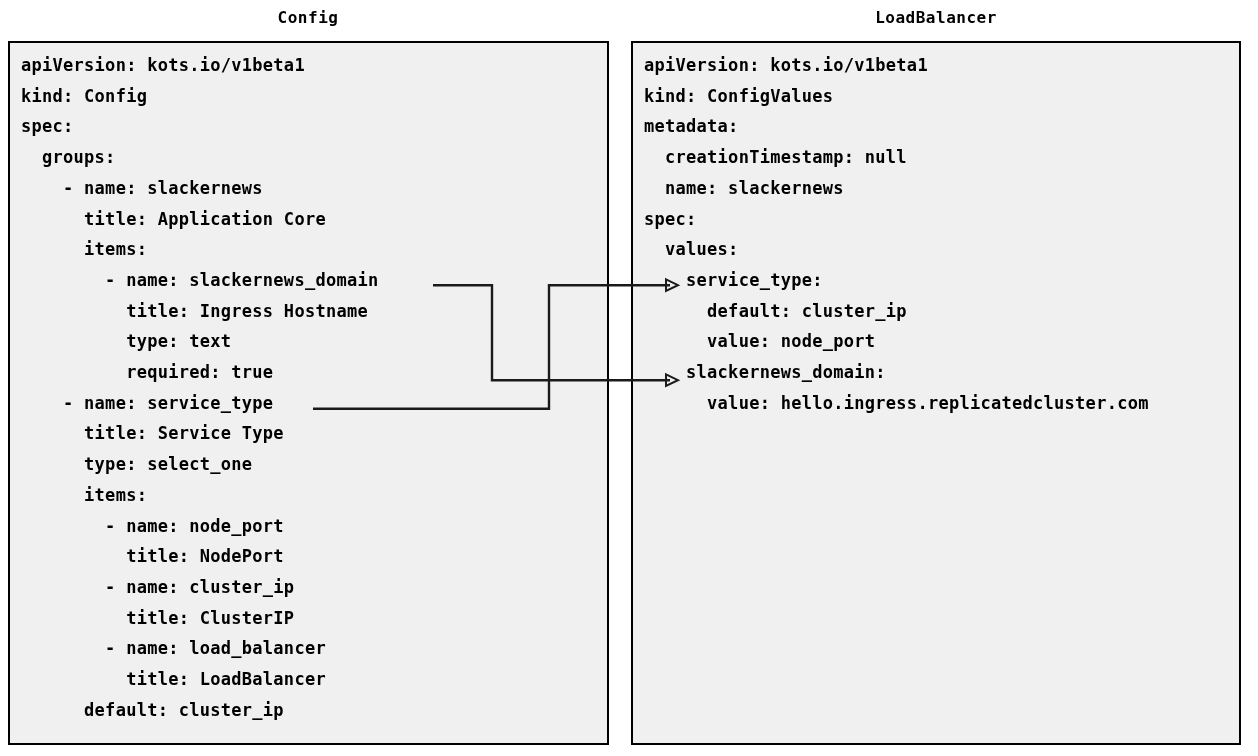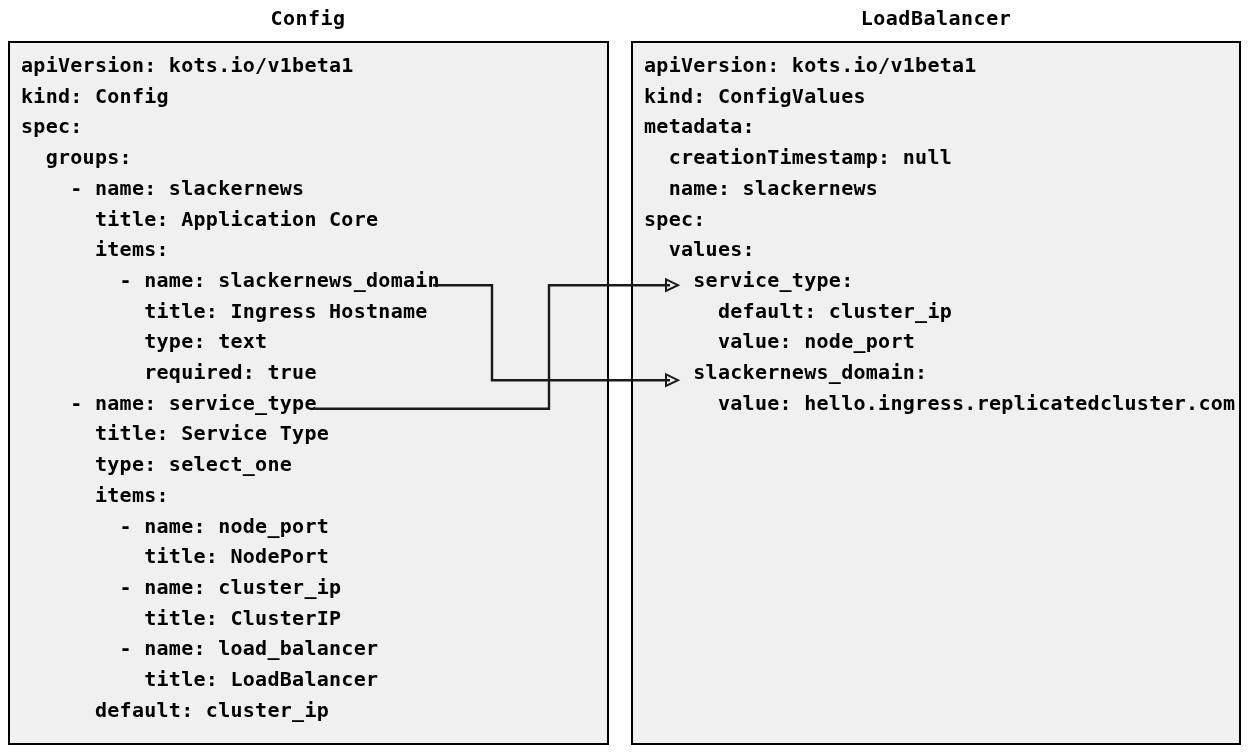--- a/index.html
+++ b/index.html
@@ -21,21 +21,21 @@
     inset: 0;
     width: 1258px;
     height: 756px;
   }
 
   
   .panel-title {
     position: absolute;
     font-family: "DejaVu Sans Mono", "Liberation Mono", monospace;
     font-weight: bold;
-    font-size: 20px;
+    font-size: 16px;
     letter-spacing: 0.5px;
     color: #000000;
     text-align: center;
     white-space: nowrap;
     transform: translateX(-50%);
     top: 8px;
     line-height: 20px;
   }
   #title-config { left: 308px; }
   #title-configvalues { left: 936px; }
@@ -61,21 +61,21 @@
   }
 
   .code-block {
     position: absolute;
     left: 11px;
     top: 7px;
     margin: 0;
     padding: 0;
     font-family: "DejaVu Sans Mono", "Liberation Mono", monospace;
     font-weight: bold;
-    font-size: 20px;
+    font-size: 17px;
     line-height: 30.7px;
     color: #000000;
     white-space: pre;
     letter-spacing: 0.28px;
   }
 
   
   .connectors {
     position: absolute;
     left: 0;

